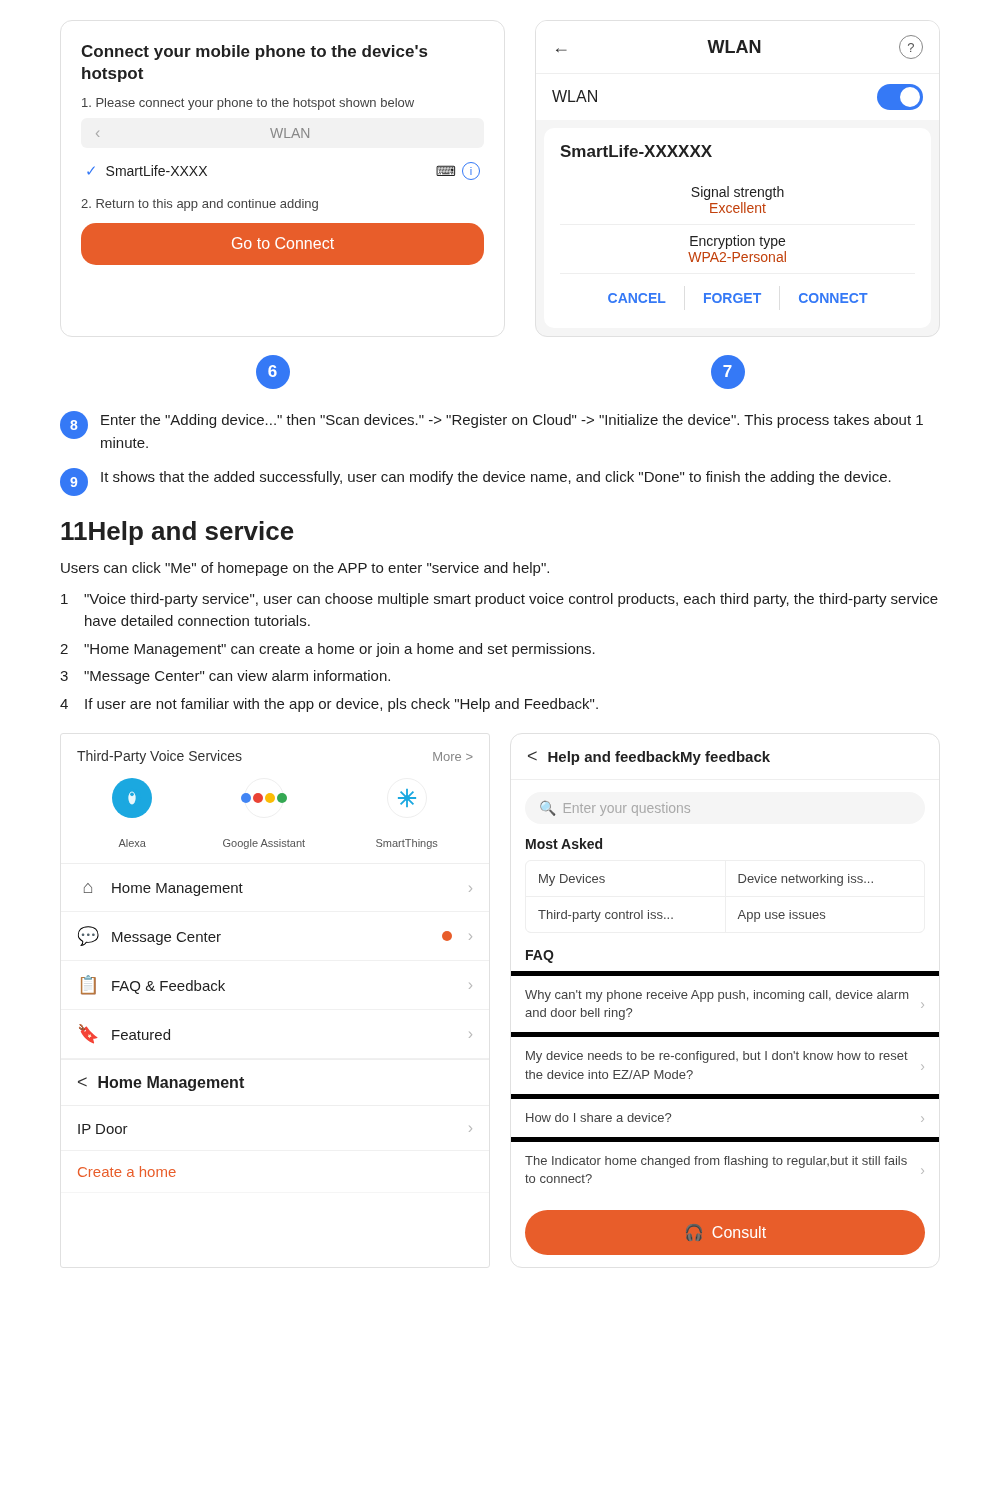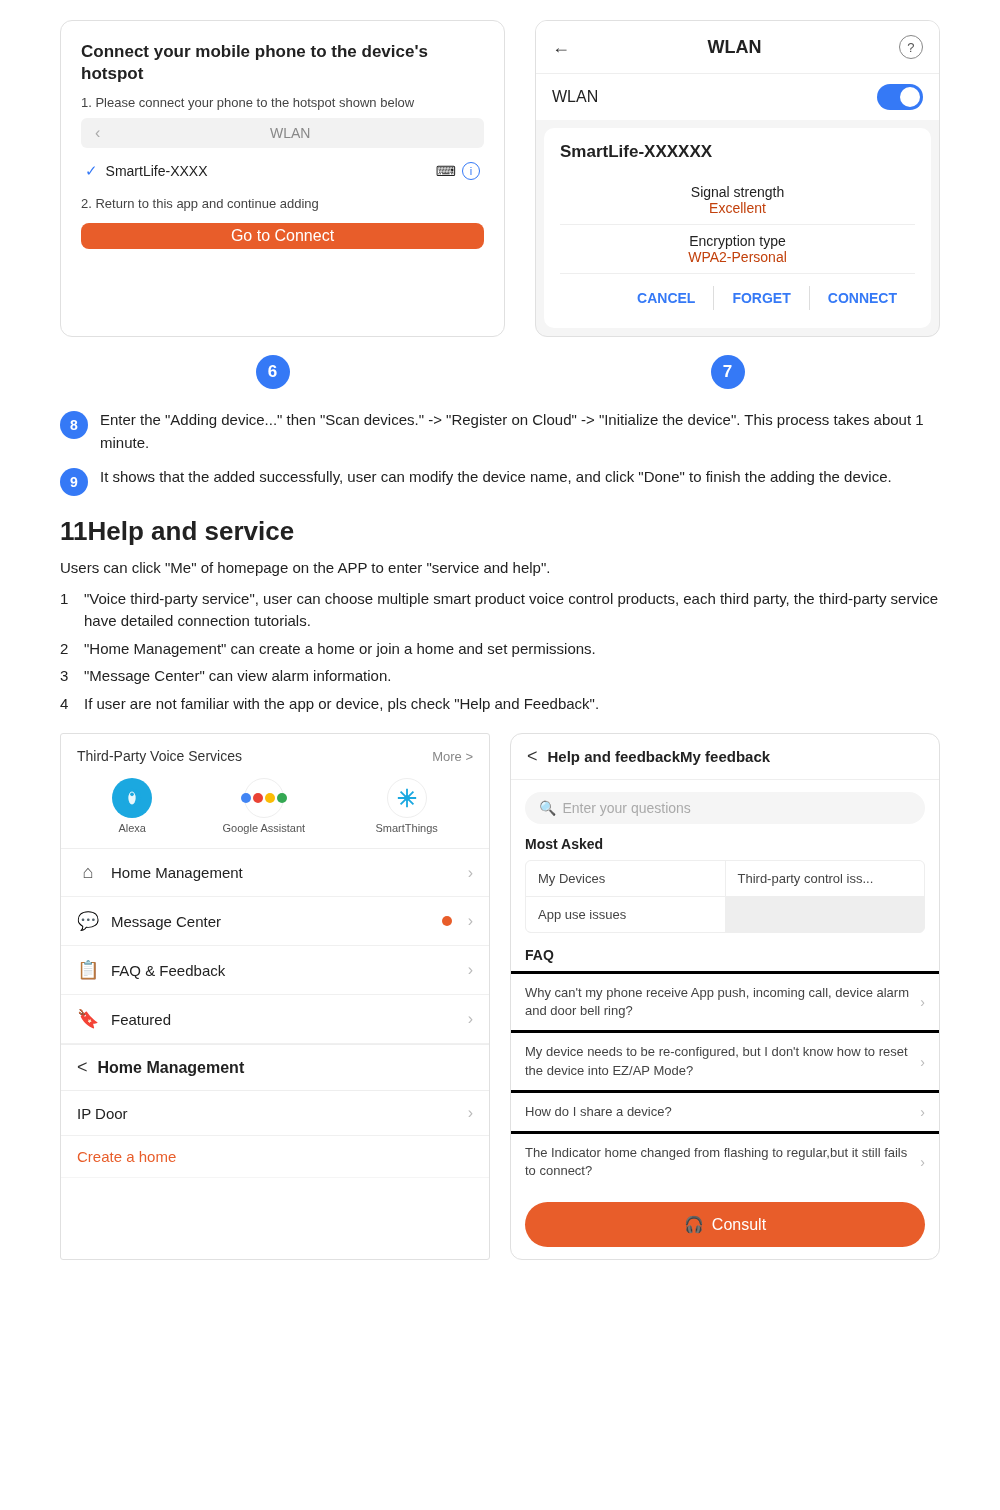--- a/index.html
+++ b/index.html
@@ -93,22 +93,22 @@
     }
     .return-text {
       font-size: 13px;
       color: #444;
       margin-bottom: 12px;
     }
     .go-connect-btn {
       background: #e85d2a;
       color: #fff;
       border: none;
-      border-radius: 8px;
-      padding: 4px 0;
+      border-radius: 15px;
+      padding: 12px 0;
       width: 100%;
       font-size: 16px;
       font-weight: 500;
       cursor: pointer;
       text-align: center;
     }
 
     
     .wlan-detail-card {
       flex: 1;
@@ -198,21 +198,21 @@
       border-bottom: none;
     }
     .network-row .label {
       color: #222;
     }
     .network-row .value {
       color: #c2410c;
     }
     .wlan-actions {
       display: flex;
-      justify-content: flex-end;
+      justify-content: center;
       padding: 12px 0 4px 0;
     }
     .wlan-actions .action-btn {
       color: #3579f6;
       font-size: 14px;
       font-weight: 600;
       background: none;
       border: none;
       cursor: pointer;
       padding: 4px 18px;
@@ -352,21 +352,21 @@
     }
     .voice-services {
       display: flex;
       justify-content: space-around;
       align-items: flex-end;
     }
     .voice-service-item {
       display: flex;
       flex-direction: column;
       align-items: center;
-      gap: 4px;
+      gap: 19px;
     }
     .voice-service-icon {
       width: 40px;
       height: 40px;
       border-radius: 50%;
       display: flex;
       align-items: center;
       justify-content: center;
       font-size: 20px;
     }
@@ -524,21 +524,21 @@
     .faq-label {
       font-size: 14px;
       font-weight: 700;
       padding: 4px 14px 8px 14px;
       color: #222;
     }
     .faq-item {
       display: flex;
       align-items: center;
       padding: 10px 14px;
-      border-top: 3px solid #000000;
+      border-top: 5px solid #000000;
       gap: 8px;
     }
     .faq-item .faq-text {
       flex: 1;
       font-size: 13px;
       color: #444;
       line-height: 1.4;
     }
     .faq-item .chevron {
       color: #bbb;
@@ -761,20 +761,21 @@
       <span class="back">&lt;</span>
       <span class="title">Help and feedbackMy feedback</span>
     </div>
     <div class="search-bar">
       <span class="search-icon">🔍</span>
       <span class="search-placeholder">Enter your questions</span>
     </div>
     <div class="most-asked-label">Most Asked</div>
     <div class="most-asked-grid">
       <div class="most-asked-cell">My Devices</div>
+      <div class="most-asked-cell">Device networking iss...</div>
       <div class="most-asked-cell">Third-party control iss...</div>
       <div class="most-asked-cell">App use issues</div>
     </div>
     <div class="faq-label">FAQ</div>
     <div class="faq-item">
       <span class="faq-text">Why can't my phone receive App push, incoming call, device alarm and door bell ring?</span>
       <span class="chevron">›</span>
     </div>
     <div class="faq-item">
       <span class="faq-text">My device needs to be re-configured, but I don't know how to reset the device into EZ/AP Mode?</span>

